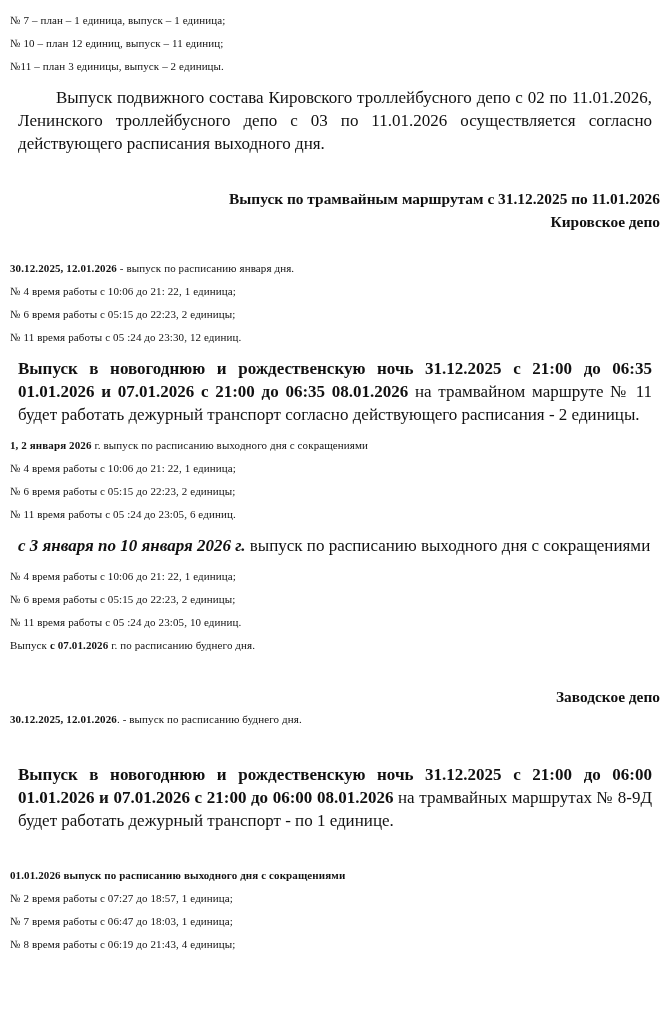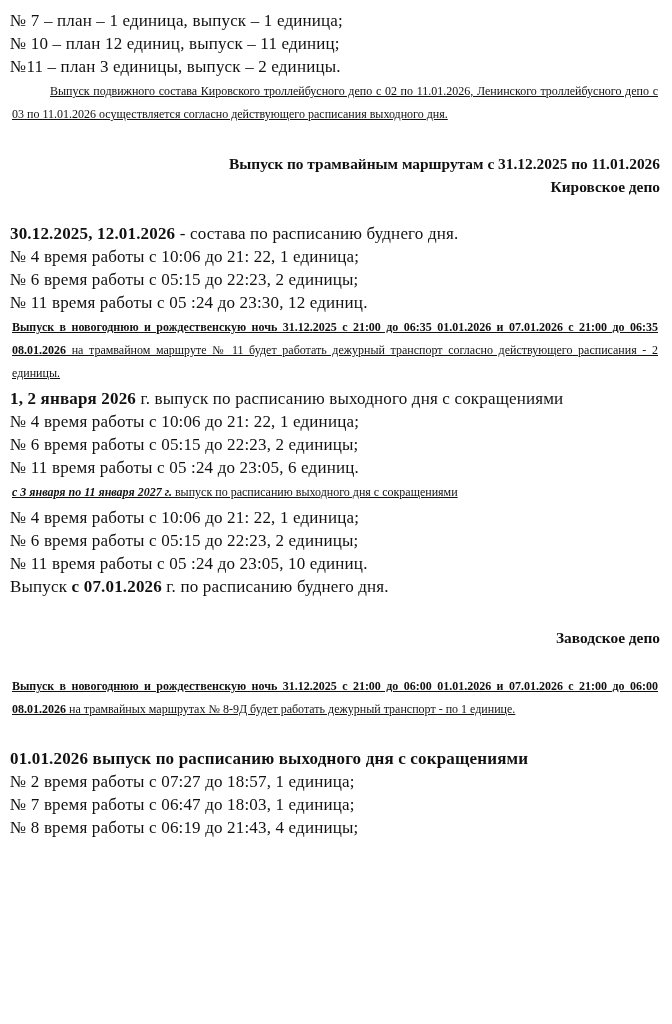--- a/index.html
+++ b/index.html
@@ -15,32 +15,31 @@
     font-family: "Liberation Serif", "DejaVu Serif", serif;
     color: #111111;
   }
   .page {
     width: 672px;
     height: 1024px;
     box-sizing: border-box;
     padding: 9px 12px 0 10px;
   }
   .ln {
-    font-size: 17px;
+    font-size: 11px;
     line-height: 23px;
     white-space: nowrap;
     letter-spacing: 0.01em;
   }
   .para {
-    font-size: 12px;
+    font-size: 17px;
     line-height: 23px;
     text-align: justify;
     text-justify: inter-word;
-    margin: 2px;
-    text-decoration: underline;
+    margin: 8px;
   }
   .para.indent {
     text-indent: 38px;
   }
   .b { font-weight: bold; }
   .bi { font-weight: bold; font-style: italic; }
   .center {
     text-align: right;
     font-size: 15.4px;
     line-height: 23px;
@@ -61,53 +60,56 @@
   <p class="para indent">Выпуск подвижного состава  Кировского троллейбусного депо с  02 по 11.01.2026, Ленинского троллейбусного депо с 03 по 11.01.2026 осуществляется согласно действующего расписания выходного дня.</p>
 
   <div class="gap-24"></div>
 
   <div class="center">Выпуск по трамвайным маршрутам с 31.12.2025 по 11.01.2026</div>
   <div class="center">Кировское депо</div>
 
   <div class="gap-24"></div>
 
   <div class="ln">
-    <span class="b">30.12.2025, 12.01.2026</span><span> - состава по расписанию буднего дня.</span>
+    <span class="b">30.12.2025, 12.01.2026</span><span> - выпуск по расписанию января дня.</span>
   </div>
   <div class="ln">№ 4 время работы с 10:06 до 21: 22, 1 единица;</div>
   <div class="ln">№ 6 время работы с 05:15 до 22:23, 2 единицы;</div>
   <div class="ln">№ 11 время работы с 05 :24 до 23:30, 12 единиц.</div>
 
   <p class="para">
     <span class="b">Выпуск в новогоднюю  и рождественскую ночь 31.12.2025 с 21:00 до 06:35 01.01.2026 и 07.01.2026 с 21:00 до 06:35  08.01.2026</span><span> на трамвайном маршруте № 11 будет работать дежурный транспорт согласно действующего расписания - 2 единицы.</span>
   </p>
 
   <div class="ln">
     <span class="b">1, 2 января 2026</span><span> г. выпуск по расписанию выходного дня с сокращениями</span>
   </div>
   <div class="ln">№ 4 время работы с 10:06 до 21: 22, 1 единица;</div>
   <div class="ln">№ 6 время работы с 05:15 до 22:23, 2 единицы;</div>
   <div class="ln">№ 11 время работы с 05 :24 до 23:05, 6 единиц.</div>
 
   <p class="para">
-    <span class="bi">с 3 января по 11 января 2027 г.</span><span> выпуск по расписанию выходного дня с сокращениями</span>
+    <span class="bi">с 3 января по 10 января 2026 г.</span><span> выпуск по расписанию выходного дня с сокращениями</span>
   </p>
 
   <div class="ln">№ 4 время работы с 10:06 до 21: 22, 1 единица;</div>
   <div class="ln">№ 6 время работы с 05:15 до 22:23, 2 единицы;</div>
   <div class="ln">№ 11 время работы с 05 :24 до 23:05, 10 единиц.</div>
 
   <div class="ln">
     <span>Выпуск </span><span class="b">с 07.01.2026</span><span> г. по расписанию буднего дня.</span>
   </div>
 
   <div class="gap-28"></div>
 
   <div class="center">Заводское депо</div>
 
+  <div class="ln">
+    <span class="b">30.12.2025, 12.01.2026</span><span>. - выпуск по расписанию буднего дня.</span>
+  </div>
 
   <div class="gap-24"></div>
 
   <p class="para">
     <span class="b">Выпуск в новогоднюю  и рождественскую ночь 31.12.2025  с 21:00 до 06:00 01.01.2026 и 07.01.2026 с 21:00 до 06:00  08.01.2026</span><span> на трамвайных маршрутах № 8-9Д будет работать дежурный транспорт - по 1 единице.</span>
   </p>
 
   <div class="gap-24"></div>
 
   <div class="ln b">01.01.2026 выпуск по расписанию выходного дня с сокращениями</div>

